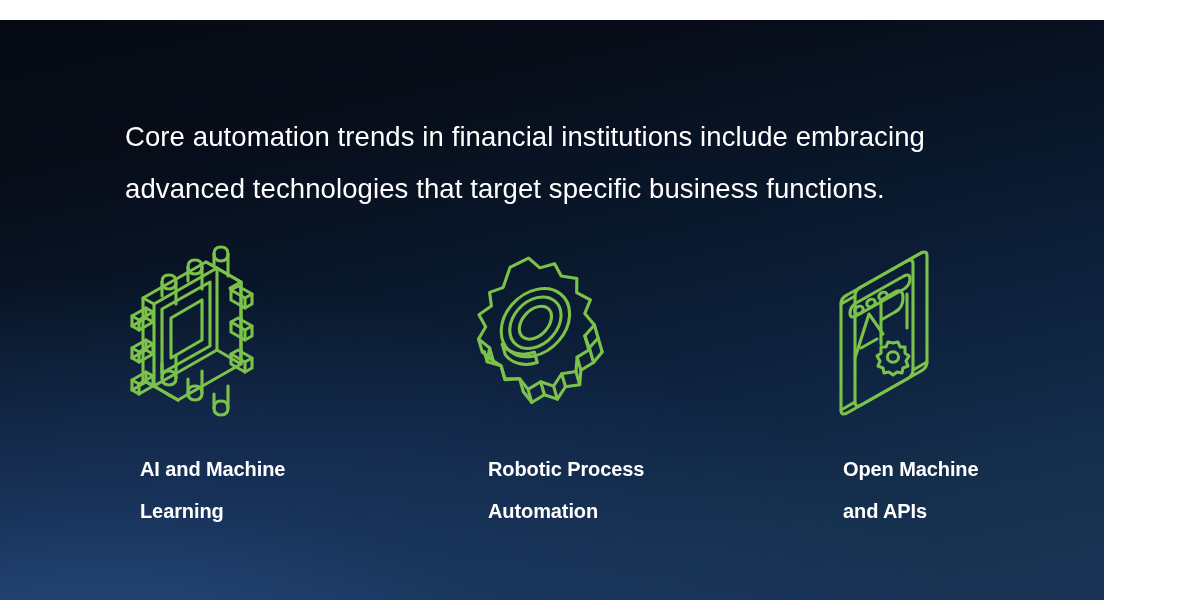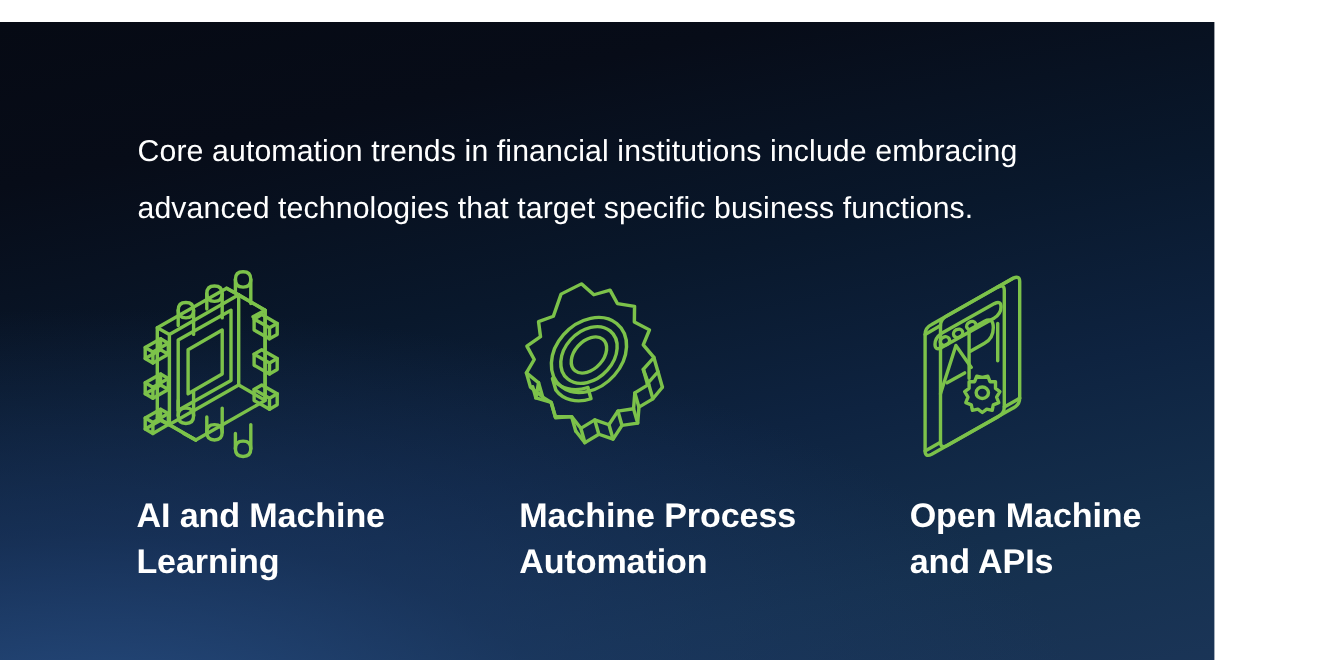--- a/index.html
+++ b/index.html
@@ -66,24 +66,24 @@
   .icon-wrap svg {
     display: block;
     width: 140px;
     height: 160px;
     overflow: visible;
   }
 
   .col-label {
     position: absolute;
     top: 428px;
-    left: 2px;
+    left: 18px;
     width: 300px;
     color: #ffffff;
-    font-size: 31px;
+    font-size: 20px;
     line-height: 42px;
     font-weight: 700;
     letter-spacing: -0.1px;
     white-space: pre-line;
   }
 </style>
 </head>
 <body>
 
 <div id="infographic">
@@ -212,21 +212,21 @@
 
             <ellipse cx="67" cy="70" rx="38" ry="30" transform="rotate(-34 67 70)"></ellipse>
             <ellipse cx="67" cy="70" rx="29" ry="22" transform="rotate(-34 67 70)"></ellipse>
             <ellipse cx="67" cy="70" rx="19" ry="13" transform="rotate(-34 67 70)"></ellipse>
 
             <path d="M30 82 A38 30 -34 0 0 58 99"></path>
             <path d="M30 82 L30 93 A38 30 -34 0 0 58 110 L58 99"></path>
           </g>
         </svg>
       </div>
-      <div class="col-label">Machine Process
+      <div class="col-label">Robotic Process
 Automation</div>
     </div>
 
     <div class="col col-2">
       <div class="icon-wrap">
         <svg viewBox="0 0 140 160" fill="none" stroke="#7cc24a" stroke-width="3.1" stroke-linecap="round" stroke-linejoin="round">
 
           <path d="M30 44 Q30 38 36 35 L96 1 Q102 -2 102 4 L102 110 Q102 116 96 119 L36 153 Q30 156 30 150 Z"></path>
 
           <path d="M16 52 Q16 46 22 43 L82 9 Q88 6 88 12 L88 118 Q88 124 82 127 L22 161 Q16 164 16 158 Z"></path>

